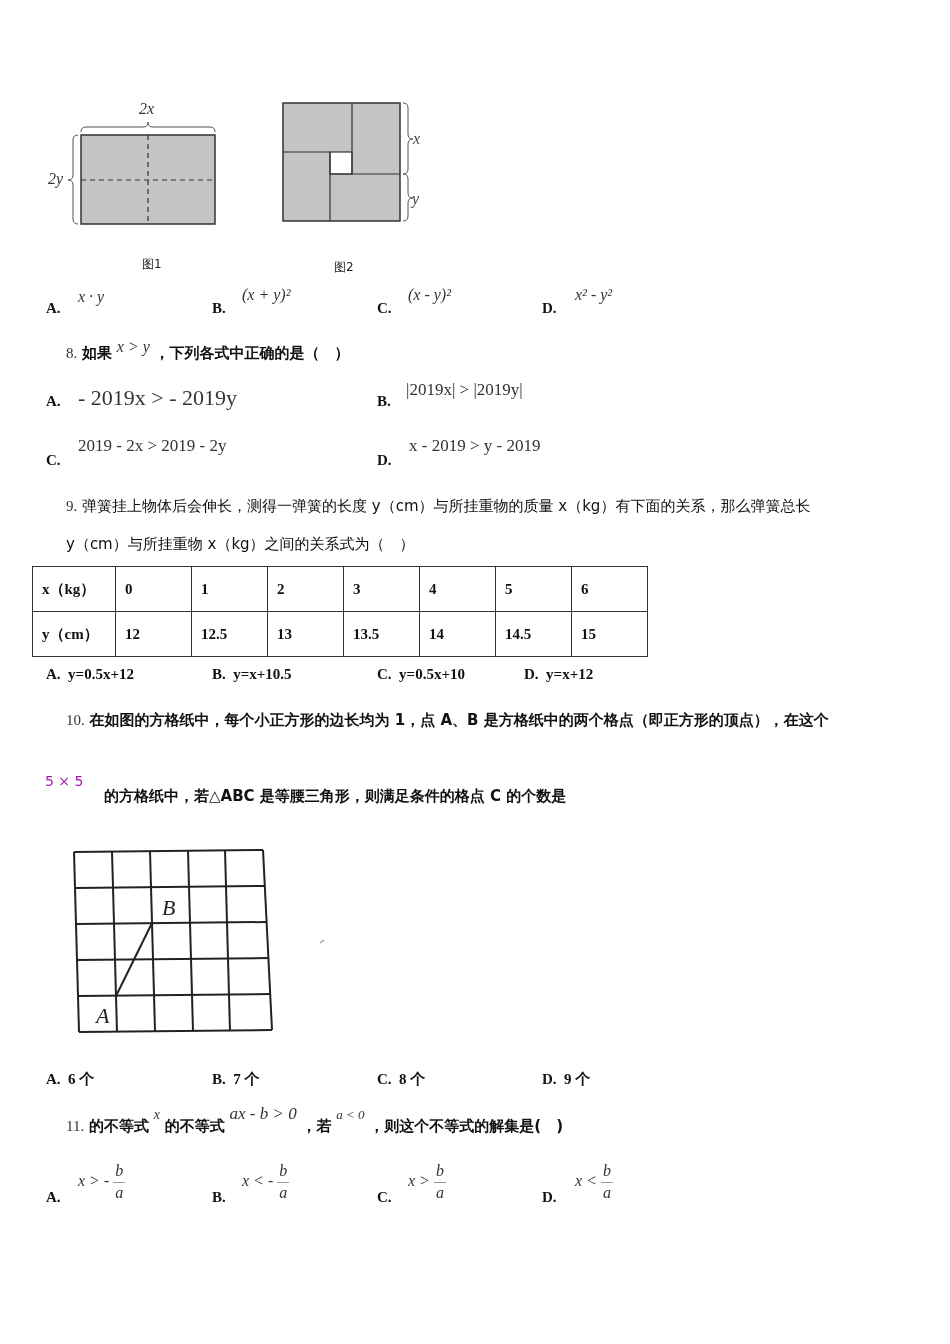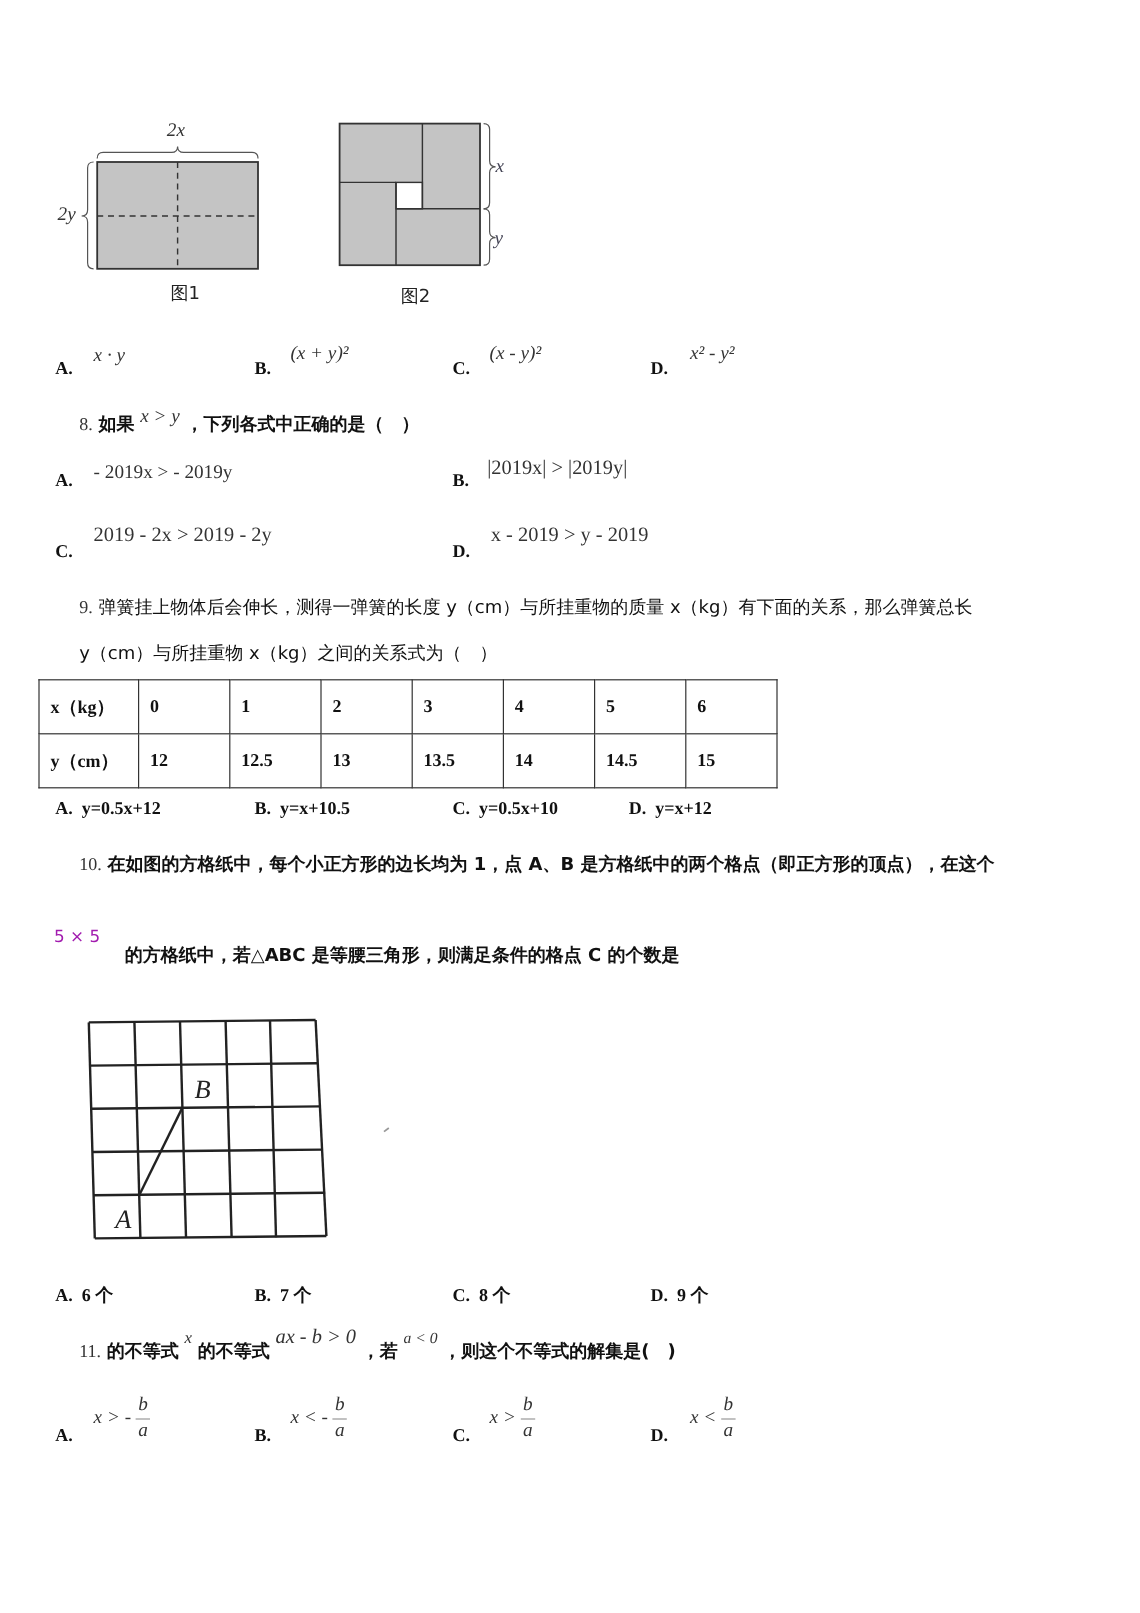--- a/index.html
+++ b/index.html
@@ -8,21 +8,21 @@
   .abs { position: absolute; }
   .opt-label { font-family: "Liberation Serif", serif; font-weight: bold; font-size: 15px; }
   .math { font-family: "Liberation Serif", serif; color: #333; font-size: 16px; white-space: nowrap; }
   .q-text { font-size: 15px; white-space: nowrap; font-family: "DejaVu Sans", sans-serif; margin-left: 20px; }
   .q-num { font-family: "Liberation Serif", serif; font-weight: normal; color: #333; }
   .bold { font-weight: bold; }
   .frac { display: inline-flex; flex-direction: column; align-items: center; vertical-align: middle; line-height: 1.05; font-style: italic; }
   .frac .bar { width: 12px; border-top: 1px solid #999; margin: 2px 0; }
   table.data { border-collapse: collapse; position: absolute; left: 32px; top: 566px; }
   table.data td { border: 1.5px solid #333; height: 44px; padding: 0 0 0 9px; font-family: "Liberation Serif", serif; font-weight: bold; font-size: 15px; vertical-align: middle; }
-  .fig-caption { font-size: 15px; font-family: "DejaVu Sans", sans-serif; color: #222; }
+  .fig-caption { font-size: 12px; font-family: "DejaVu Sans", sans-serif; color: #222; margin-top: 21px; }
 </style>
 </head>
 <body>
 
 <div class="abs" style="left:44px;top:98px;width:180px;height:165px;">
   <svg width="180" height="165" viewBox="0 0 180 165">
     <rect x="37" y="37" width="134" height="89" fill="#c4c4c4" stroke="#333" stroke-width="1.5"></rect>
     <line x1="104" y1="37" x2="104" y2="126" stroke="#333" stroke-width="1.2" stroke-dasharray="5,4"></line>
     <line x1="37" y1="82" x2="171" y2="82" stroke="#333" stroke-width="1.2" stroke-dasharray="5,4"></line>
     <path d="M37,34 Q37,29 42,29 L99,29 Q104,29 104,24 Q104,29 109,29 L166,29 Q171,29 171,34" fill="none" stroke="#555" stroke-width="1"></path>
@@ -60,21 +60,21 @@
   <span class="abs math" style="left:575px;top:286px;font-style:italic;">x² - y²</span>
 </div>
 
 <div class="abs q-text" style="left:46px;top:344px;">
   <span class="q-num">8.</span>
   <span class="bold">如果</span>
   <span class="math" style="font-style:italic;position:relative;top:-6px;">x &gt; y</span>
   <span class="bold">，下列各式中正确的是（　）</span>
 </div>
 <span class="abs opt-label" style="left:46px;top:393px;">A.</span>
-<span class="abs math" style="left:78px;top:385px;font-size:16px;">- 2019x &gt; - 2019y</span>
+<span class="abs math" style="left:78px;top:385px;font-size:22px;">- 2019x &gt; - 2019y</span>
 <span class="abs opt-label" style="left:377px;top:393px;">B.</span>
 <span class="abs math" style="left:406px;top:380px;font-size:17px;">|2019x| &gt; |2019y|</span>
 <span class="abs opt-label" style="left:46px;top:452px;">C.</span>
 <span class="abs math" style="left:78px;top:436px;font-size:17px;">2019 - 2x &gt; 2019 - 2y</span>
 <span class="abs opt-label" style="left:377px;top:452px;">D.</span>
 <span class="abs math" style="left:409px;top:436px;font-size:17px;">x - 2019 &gt; y - 2019</span>
 
 <div class="abs q-text" style="left:46px;top:497px;">
   <span class="q-num">9.</span>
   <span>弹簧挂上物体后会伸长，测得一弹簧的长度 y（cm）与所挂重物的质量 x（kg）有下面的关系，那么弹簧总长</span>

